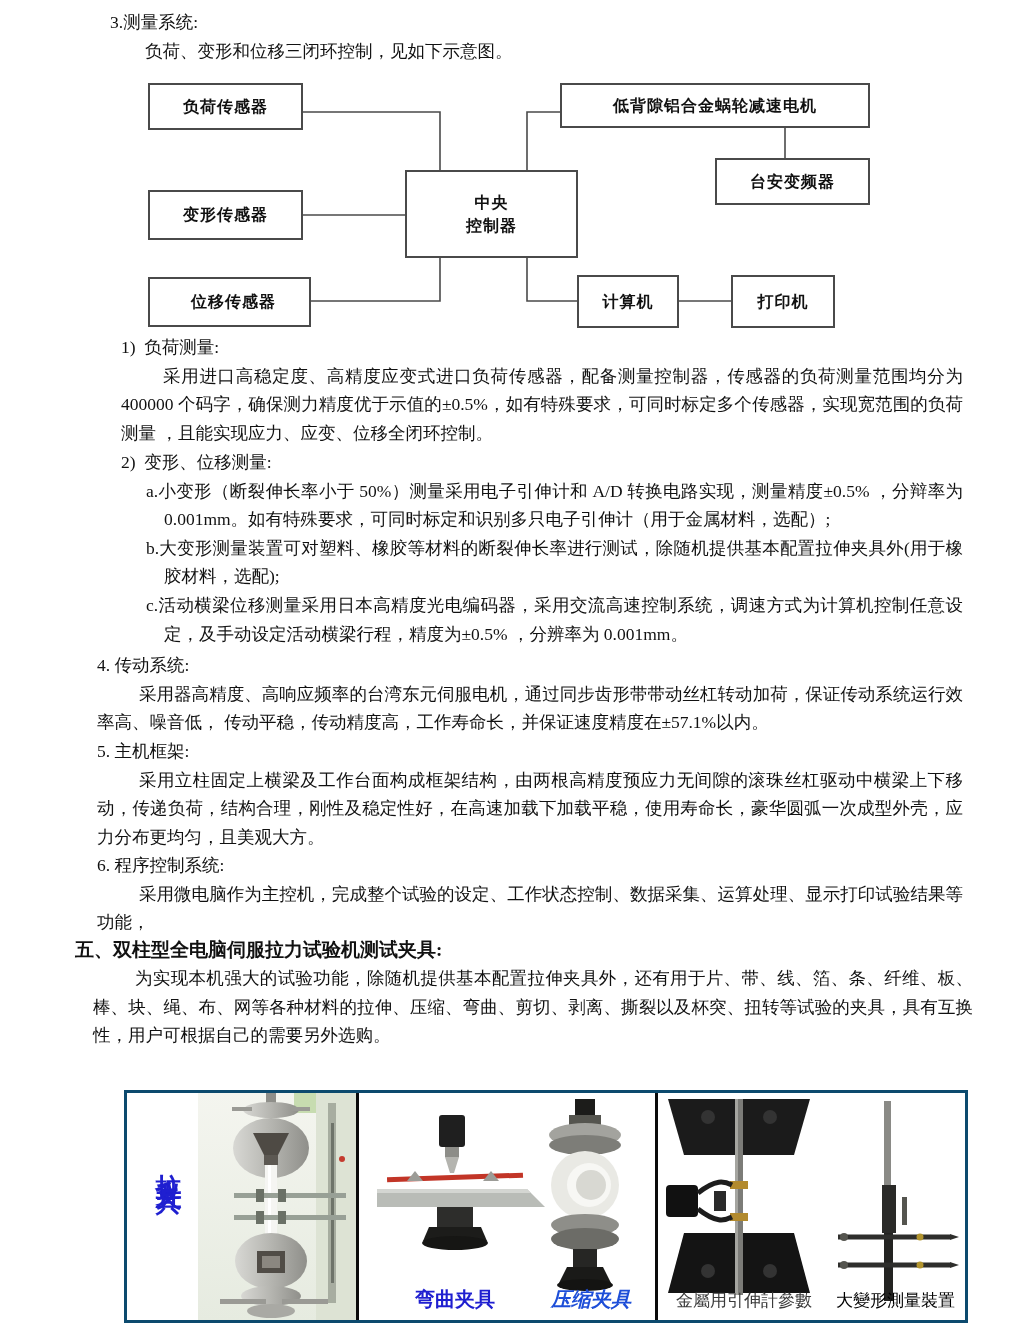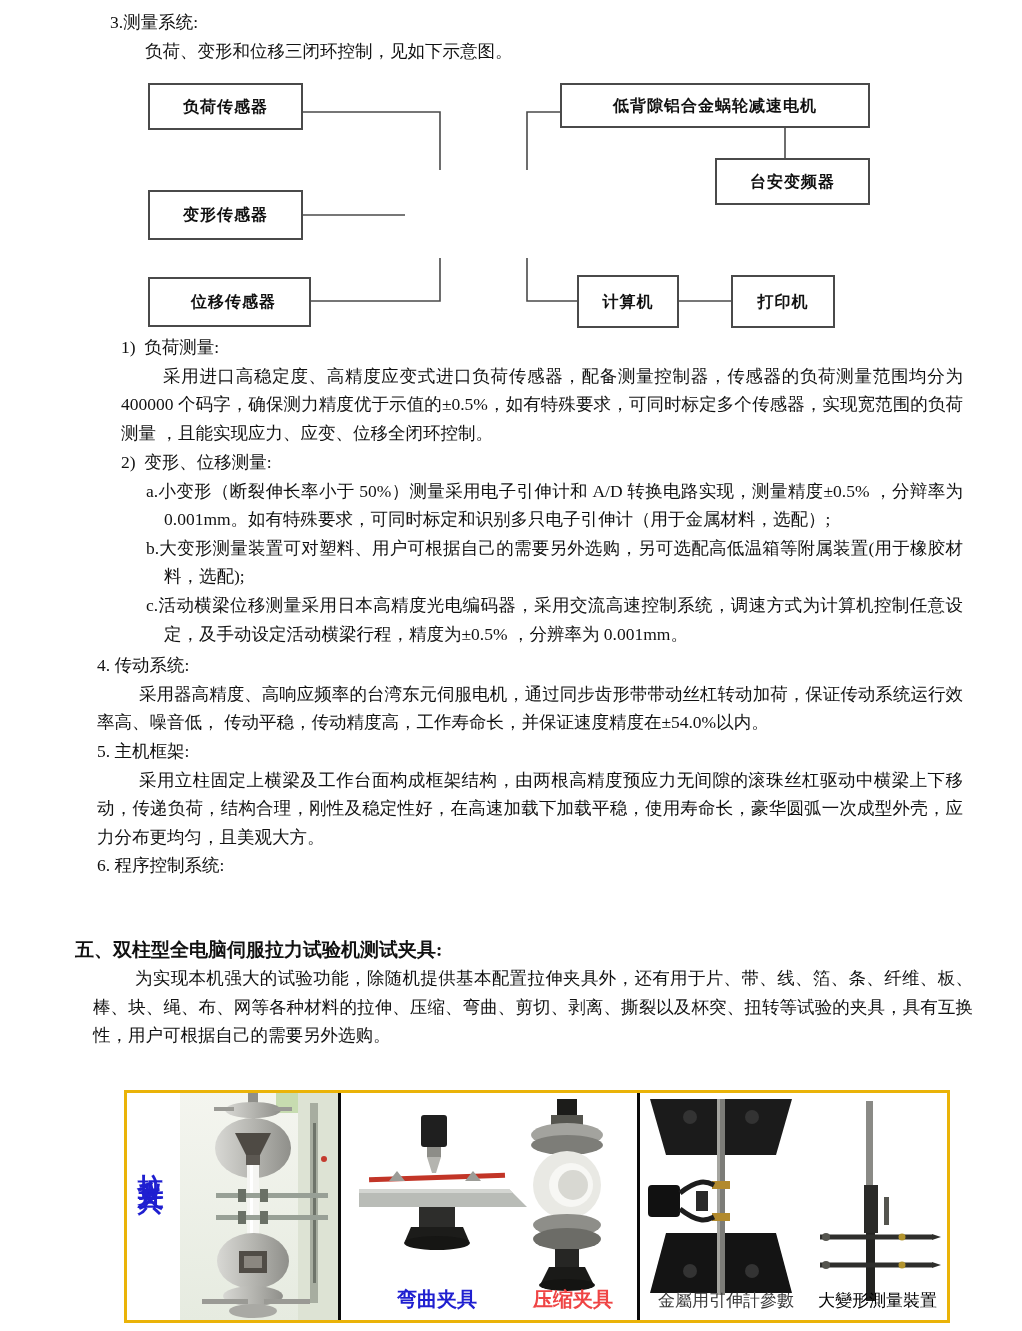--- a/index.html
+++ b/index.html
@@ -13,21 +13,21 @@
   .dbox{position:absolute;border:2px solid #4a4a4a;background:#fff;
         display:flex;flex-direction:column;align-items:center;justify-content:center;
         font-size:16px;font-weight:600;line-height:1.45;letter-spacing:1px;white-space:nowrap;}
   #diag-lines{position:absolute;left:0;top:0;}
   
   .subitem{padding-left:43px;text-indent:-18px;}
   .ind2{text-indent:2.4em;}
   .boldhead{font-weight:bold;font-size:19px;}
   
   #figstrip{position:absolute;left:124px;top:1090px;width:820px;height:227px;
-            border:3px solid #eab308;display:flex;background:#fff;}
+            border:3px solid #0c4a6e;display:flex;background:#fff;padding-left:18px;}
   .panel{position:relative;background:#fff;height:100%;}
   .panel + .panel{border-left:3px solid #0a0a0a;}
   #panel-tensile{width:211px;}
   #panel-bend-compress{width:296px;}
   #panel-extensometer{flex:1;}
   .vlabel{position:absolute;left:10px;top:60px;writing-mode:vertical-rl;text-orientation:upright;
           font-weight:bold;font-size:26px;letter-spacing:5px;line-height:1;}
   .caption-blue{position:absolute;bottom:6px;font-weight:bold;font-size:20px;text-align:center;white-space:nowrap;}
   .caption-gray{position:absolute;bottom:4px;font-weight:400;font-size:17px;white-space:nowrap;}
   svg{display:block;}
@@ -54,20 +54,24 @@
     </svg>
     <div class="dbox" style="left:148px;top:83px;width:151px;height:43px;">
         <span>负荷传感器</span>
       </div>
     <div class="dbox" style="left:148px;top:190px;width:151px;height:46px;">
         <span>变形传感器</span>
       </div>
     <div class="dbox" style="left:148px;top:277px;width:151px;height:46px;padding-left:8px;">
         <span>位移传感器</span>
       </div>
+    <div class="dbox" style="left:405px;top:170px;width:169px;height:84px;">
+      <span>中央</span>
+      <span>控制器</span>
+    </div>
     <div class="dbox" style="left:715px;top:158px;width:151px;height:43px;">
         <span>台安变频器</span>
       </div>
     <div class="dbox" style="left:560px;top:83px;width:306px;height:41px;">
         <span>低背隙铝合金蜗轮减速电机</span>
       </div>
     <div class="dbox" style="left:577px;top:275px;width:98px;height:49px;">
         <span>计算机</span>
       </div>
     <div class="dbox" style="left:731px;top:275px;width:100px;height:49px;">
@@ -76,36 +80,37 @@
   </div>
 
   <div class="abs" style="left:121px;top:333px;width:842px;">
     <div><span>1)</span>&nbsp;&nbsp;<span>负荷测量:</span></div>
     <p class="just ind2">采用进口高稳定度、高精度应变式进口负荷传感器，配备测量控制器，传感器的负荷测量范围均分为 400000 个码字，确保测力精度优于示值的±0.5%，如有特殊要求，可同时标定多个传感器，实现宽范围的负荷测量 ，且能实现应力、应变、位移全闭环控制。</p>
   </div>
 
   <div class="abs" style="left:121px;top:448px;width:842px;">
     <div><span>2)</span>&nbsp;&nbsp;<span>变形、位移测量:</span></div>
     <p class="just subitem">a.小变形（断裂伸长率小于 50%）测量采用电子引伸计和 A/D 转换电路实现，测量精度±0.5% ，分辩率为 0.001mm。如有特殊要求，可同时标定和识别多只电子引伸计（用于金属材料，选配）;</p>
-    <p class="just subitem">b.大变形测量装置可对塑料、用户可根据自己的需要另外选购，另可选配高低温箱等附属装置(用于橡胶材料，选配);</p>
+    <p class="just subitem">b.大变形测量装置可对塑料、橡胶等材料的断裂伸长率进行测试，除随机提供基本配置拉伸夹具外(用于橡胶材料，选配);</p>
     <p class="just subitem">c.活动横梁位移测量采用日本高精度光电编码器，采用交流高速控制系统，调速方式为计算机控制任意设定，及手动设定活动横梁行程，精度为±0.5% ，分辨率为 0.001mm。</p>
   </div>
 
   <div class="abs" style="left:97px;top:651px;width:866px;">
     <div>4. 传动系统:</div>
-    <p class="just ind2">采用器高精度、高响应频率的台湾东元伺服电机，通过同步齿形带带动丝杠转动加荷，保证传动系统运行效率高、噪音低， 传动平稳，传动精度高，工作寿命长，并保证速度精度在±54.0%以内。</p>
+    <p class="just ind2">采用器高精度、高响应频率的台湾东元伺服电机，通过同步齿形带带动丝杠转动加荷，保证传动系统运行效率高、噪音低， 传动平稳，传动精度高，工作寿命长，并保证速度精度在±57.1%以内。</p>
   </div>
 
   <div class="abs" style="left:97px;top:737px;width:866px;">
     <div>5. 主机框架:</div>
     <p class="just ind2">采用立柱固定上横梁及工作台面构成框架结构，由两根高精度预应力无间隙的滚珠丝杠驱动中横梁上下移动，传递负荷，结构合理，刚性及稳定性好，在高速加载下加载平稳，使用寿命长，豪华圆弧一次成型外壳，应力分布更均匀，且美观大方。</p>
   </div>
 
   <div class="abs" style="left:97px;top:851px;width:866px;">
     <div>6. 程序控制系统:</div>
+    <p class="just ind2">采用微电脑作为主控机，完成整个试验的设定、工作状态控制、数据采集、运算处理、显示打印试验结果等功能，</p>
   </div>
 
   <div class="abs boldhead" style="left:75px;top:936px;">五、双柱型全电脑伺服拉力试验机测试夹具:</div>
   <p class="abs just ind2" style="left:82px;top:964px;width:880px;margin-left:11px;">为实现本机强大的试验功能，除随机提供基本配置拉伸夹具外，还有用于片、带、线、箔、条、纤维、板、棒、块、绳、布、网等各种材料的拉伸、压缩、弯曲、剪切、剥离、撕裂以及杯突、扭转等试验的夹具，具有互换性，用户可根据自己的需要另外选购。</p>
 
   <div id="figstrip">
 
     <div class="panel" id="panel-tensile">
       <div class="vlabel" style="color:#1f1fd0;">拉升夹具</div>
       <svg class="abs" style="right:0;top:0;" width="158" height="227" viewBox="0 0 158 227">
@@ -177,21 +182,21 @@
         <circle cx="226" cy="92" r="34" fill="#e9e9e4"></circle>
         <circle cx="230" cy="92" r="22" fill="#f7f7f4"></circle>
         <circle cx="232" cy="92" r="15" fill="#d8d8d2"></circle>
         <ellipse cx="226" cy="132" rx="34" ry="11" fill="#8e8e89"></ellipse>
         <ellipse cx="226" cy="146" rx="34" ry="11" fill="#6c6c67"></ellipse>
         <rect x="214" y="156" width="24" height="18" fill="#262624"></rect>
         <path d="M208,174 L244,174 L252,190 L200,190 Z" fill="#1a1a18"></path>
         <ellipse cx="226" cy="192" rx="28" ry="6" fill="#141412"></ellipse>
       </svg>
       <div class="caption-blue" style="left:36px;width:120px;color:#1f1fd0;">弯曲夹具</div>
-      <div class="caption-blue" style="left:172px;width:120px;color:#ef4444;">压缩夹具</div>
+      <div class="caption-blue" style="left:172px;width:120px;color:#1d4ed8;font-style:italic;">压缩夹具</div>
     </div>
 
     <div class="panel" id="panel-extensometer">
       <svg width="301" height="227" viewBox="0 0 301 227">
 
         <path d="M10,6 L152,6 L136,62 L26,62 Z" fill="#1b1b1b"></path>
         <circle cx="50" cy="24" r="7" fill="#333"></circle>
           <circle cx="112" cy="24" r="7" fill="#333"></circle>
         <path d="M26,140 L136,140 L152,200 L10,200 Z" fill="#141414"></path>
         <circle cx="50" cy="178" r="7" fill="#333"></circle>

